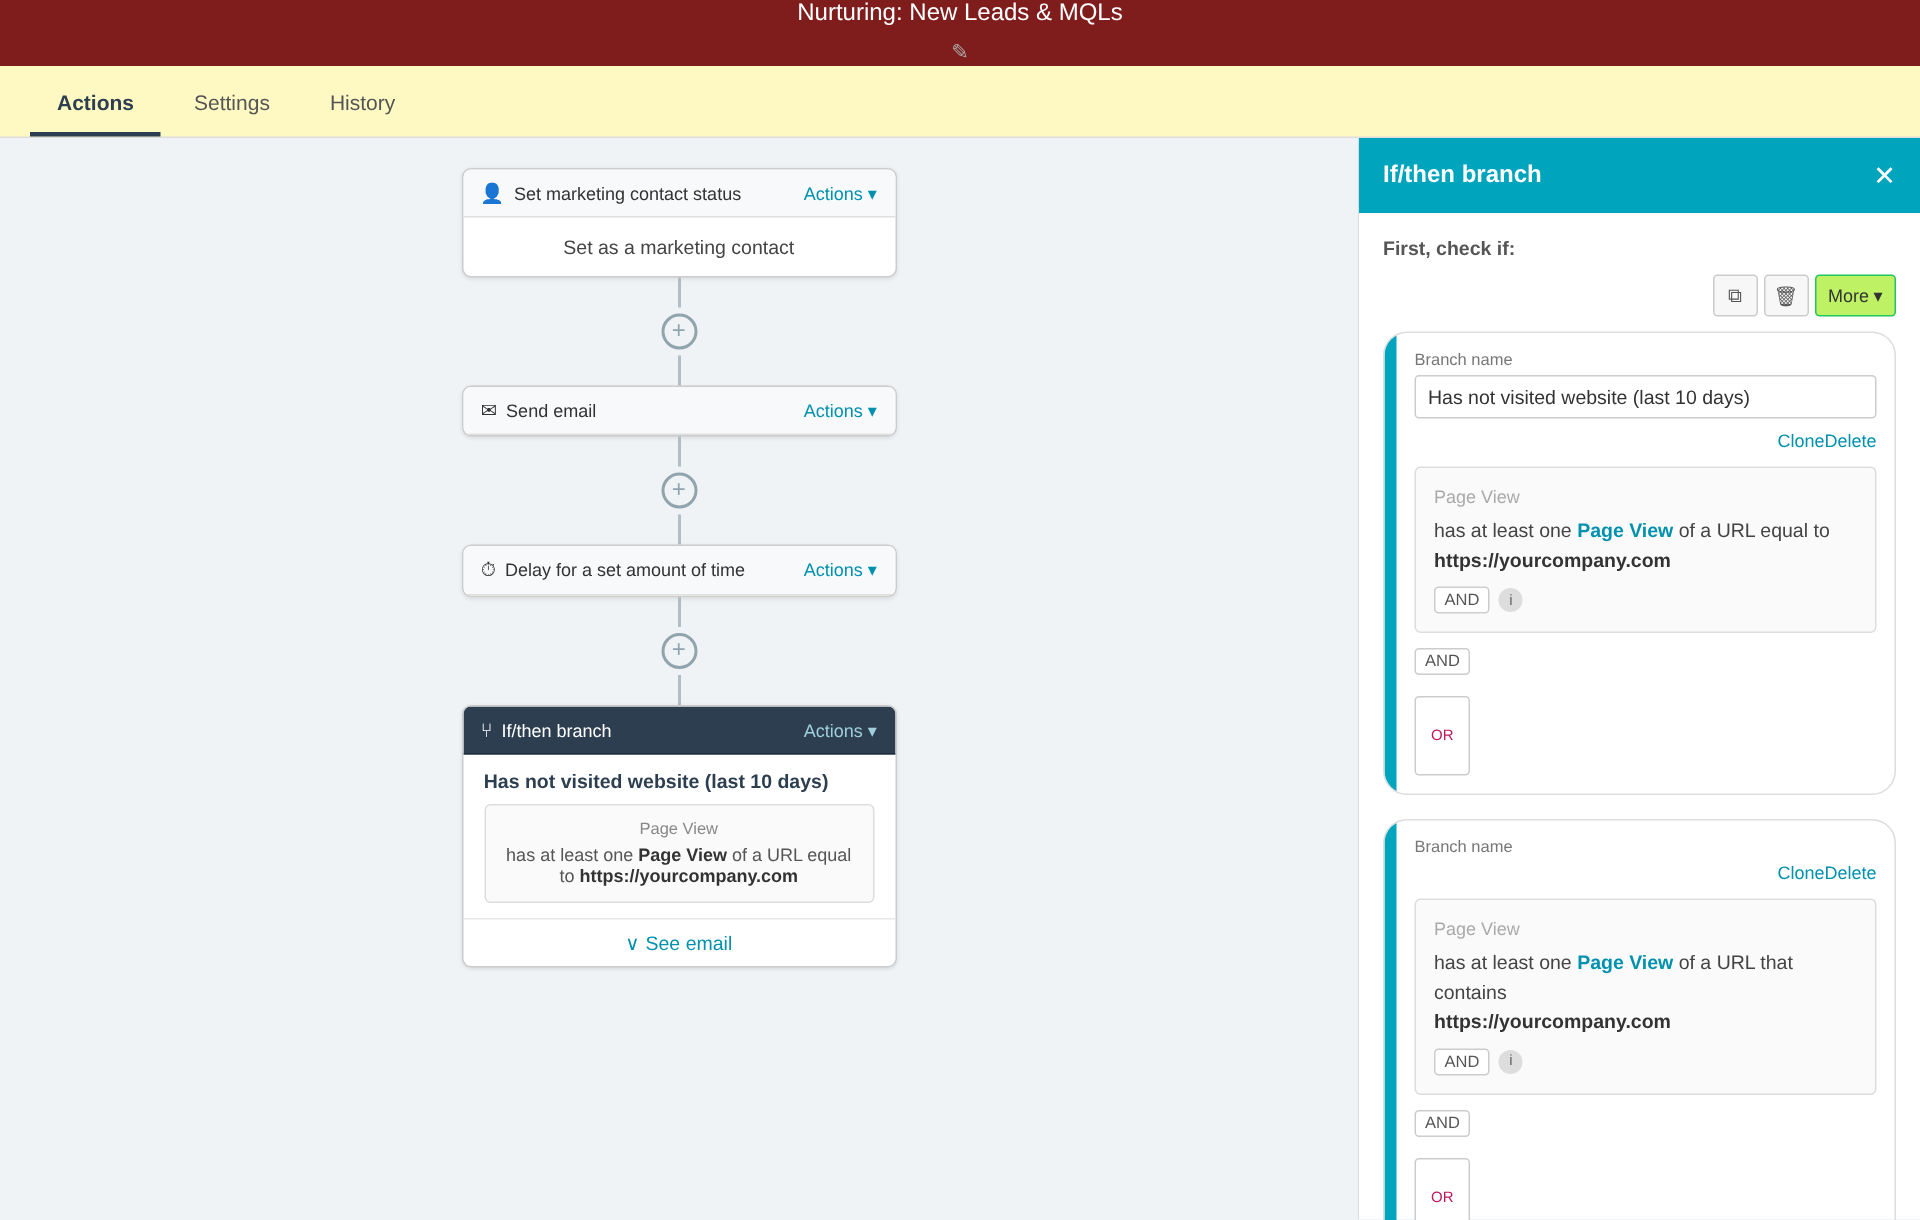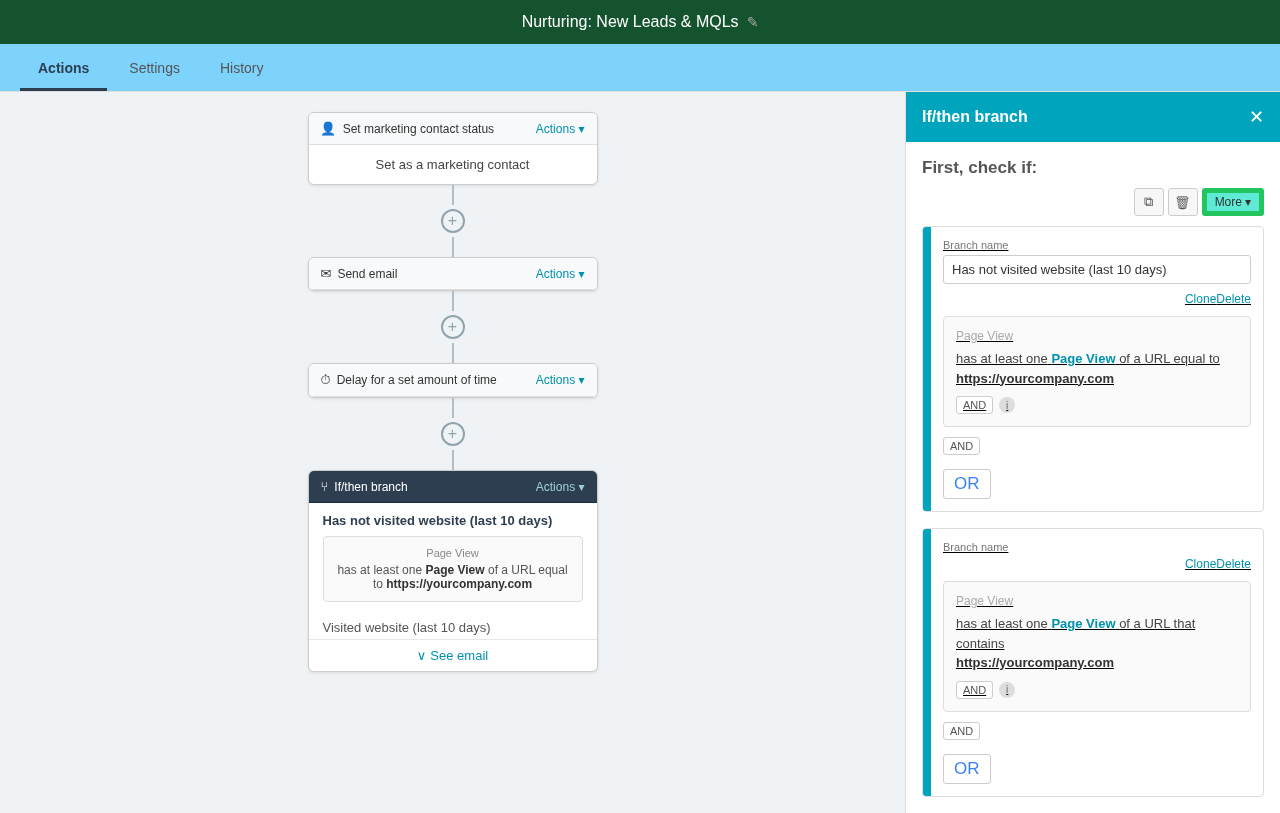--- a/index.html
+++ b/index.html
@@ -1,34 +1,35 @@
 <!DOCTYPE html>
 <html><head>
   <meta charset="utf-8">
   <style>
     * { box-sizing: border-box; margin: 0; padding: 0; }
     body { font-family: -apple-system, BlinkMacSystemFont, 'Segoe UI', Helvetica, Arial, sans-serif; font-size: 13px; background: #f0f3f5; }
 
     
     .top-bar {
-      background: #14532d;
+      background: #7f1d1d;
       height: 44px;
       display: flex;
       align-items: center;
-      justify-content: center;
+      justify-content: flex-start;
       color: #fff;
       font-size: 16px;
       font-weight: 500;
       gap: 8px;
+      flex-direction: column;
     }
     .top-bar .edit-icon { color: #aaa; cursor: pointer; font-size: 14px; }
 
     
     .nav-tabs {
-      background: #7dd3fc;
+      background: #fef9c3;
       border-bottom: 1px solid #ddd;
       display: flex;
       padding: 0 20px;
       height: 48px;
       align-items: flex-end;
     }
     .nav-tab {
       padding: 12px 18px;
       cursor: pointer;
       color: #555;
@@ -228,21 +229,21 @@
       border: none;
     }
 
     .panel-body {
       flex: 1;
       overflow-y: auto;
       padding: 16px;
     }
 
     .first-check-label {
-      font-size: 17px;
+      font-size: 13px;
       color: #555;
       font-weight: 600;
       margin-bottom: 10px;
     }
 
     .toolbar-row {
       display: flex;
       align-items: center;
       justify-content: flex-end;
       gap: 4px;
@@ -259,38 +260,37 @@
       display: flex;
       align-items: center;
       justify-content: center;
       font-size: 13px;
       color: #555;
     }
 
     .more-dropdown-btn {
       height: 28px;
       padding: 0 8px;
-      border: 5px solid #22c55e;
+      border: 1px solid #22c55e;
       border-radius: 3px;
-      background: #5eead4;
+      background: #bef264;
       cursor: pointer;
       font-size: 12px;
       color: #333;
       display: flex;
       align-items: center;
       gap: 3px;
     }
 
     
     .branch-panel-section {
       border: 1px solid #ddd;
-      border-radius: 4px;
+      border-radius: 16px;
       margin-bottom: 16px;
       overflow: hidden;
-      text-decoration: underline;
     }
 
     .branch-panel-left-bar {
       display: flex;
     }
 
     .teal-bar {
       width: 8px;
       background: #00a4bd;
       flex-shrink: 0;
@@ -392,23 +392,23 @@
     .and-row {
       display: flex;
       align-items: center;
       margin-top: 8px;
     }
 
     .or-btn {
       display: inline-block;
       border: 1px solid #ccc;
       border-radius: 3px;
-      padding: 4px 10px;
-      font-size: 17px;
-      color: #3b82f6;
+      padding: 20px 10px;
+      font-size: 10px;
+      color: #be185d;
       background: #fff;
       cursor: pointer;
       margin-top: 8px;
     }
 
     .if-above-label {
       font-size: 13px;
       color: #333;
       font-weight: 600;
       margin: 12px 0 10px;
@@ -499,23 +499,20 @@
           </button>
         </div>
         <div class="branch-section">
           <div class="branch-title">Has not visited website (last 10 days)</div>
           <div class="mini-condition-box">
             <div class="condition-title">Page View</div>
             <div>
               has at least one <span class="bold-text">Page View</span> of a URL equal to <span class="bold-text">https://yourcompany.com</span>
             </div>
           </div>
-        </div>
-        <div class="visited-section">
-          <span>Visited website (last 10 days)</span>
         </div>
         <div class="see-more-btn">
           <span>∨</span>
           <span>See email</span>
         </div>
       </div>
 
     </div>
   </div>
 

